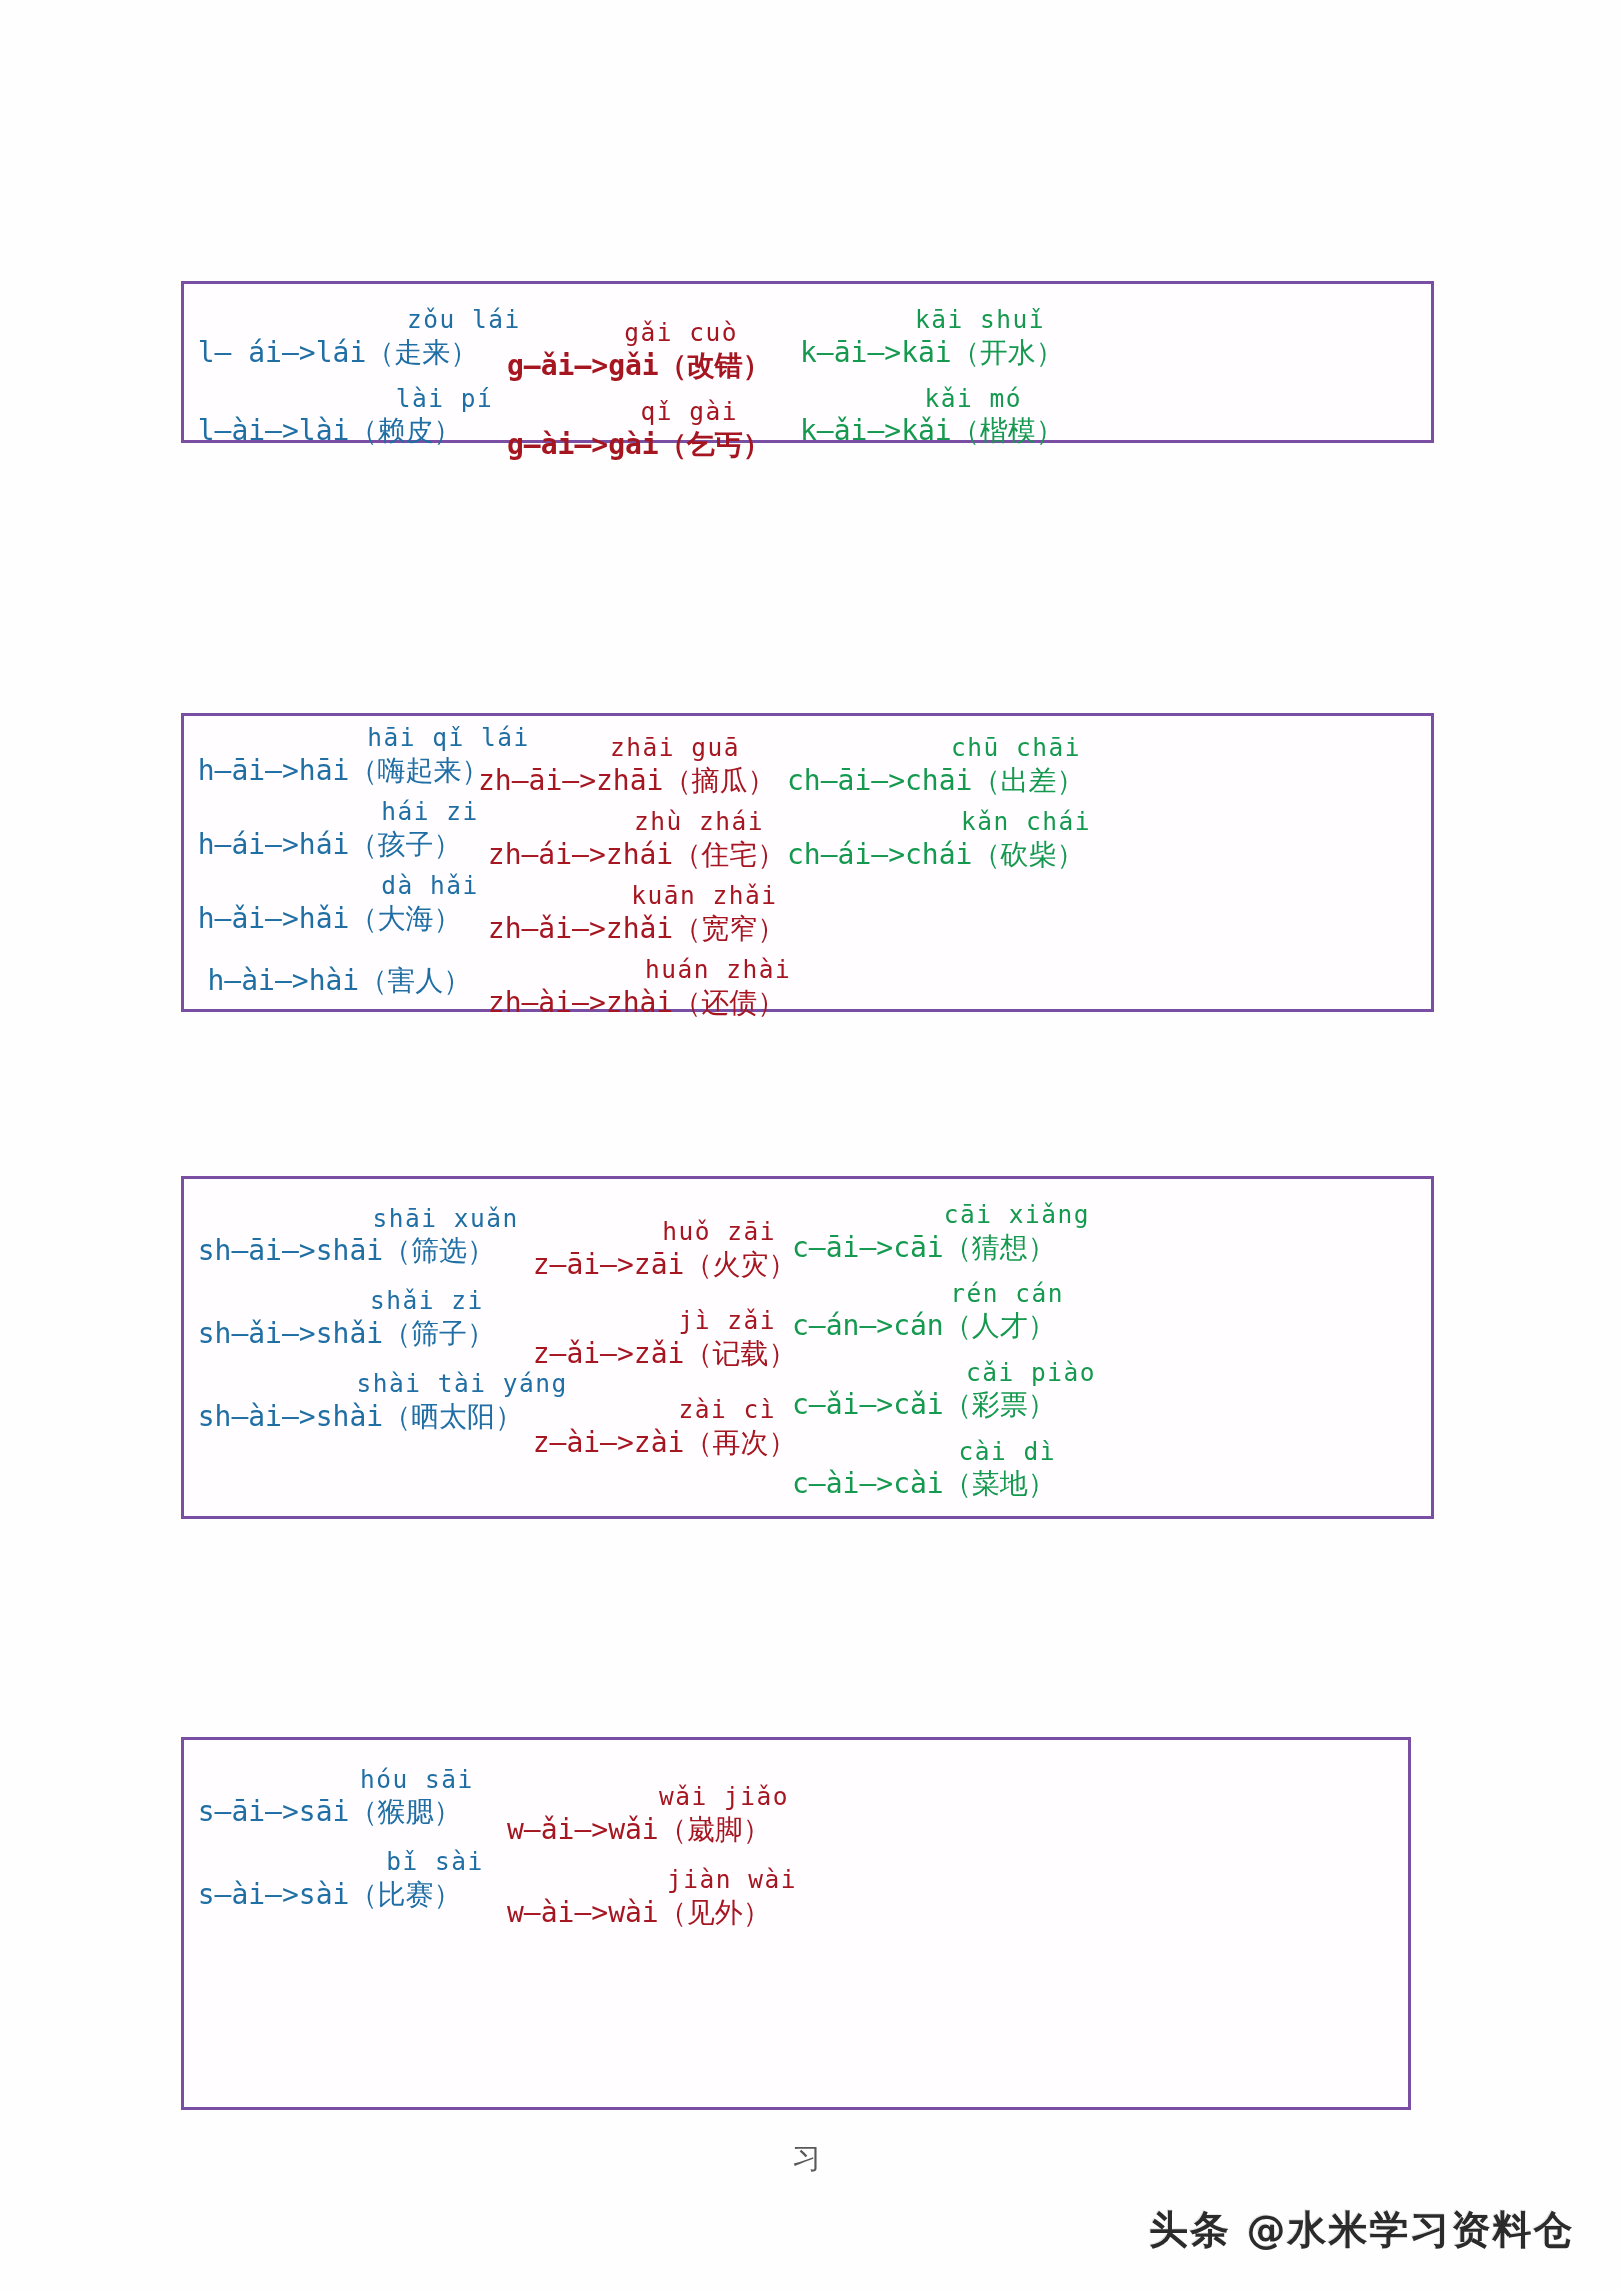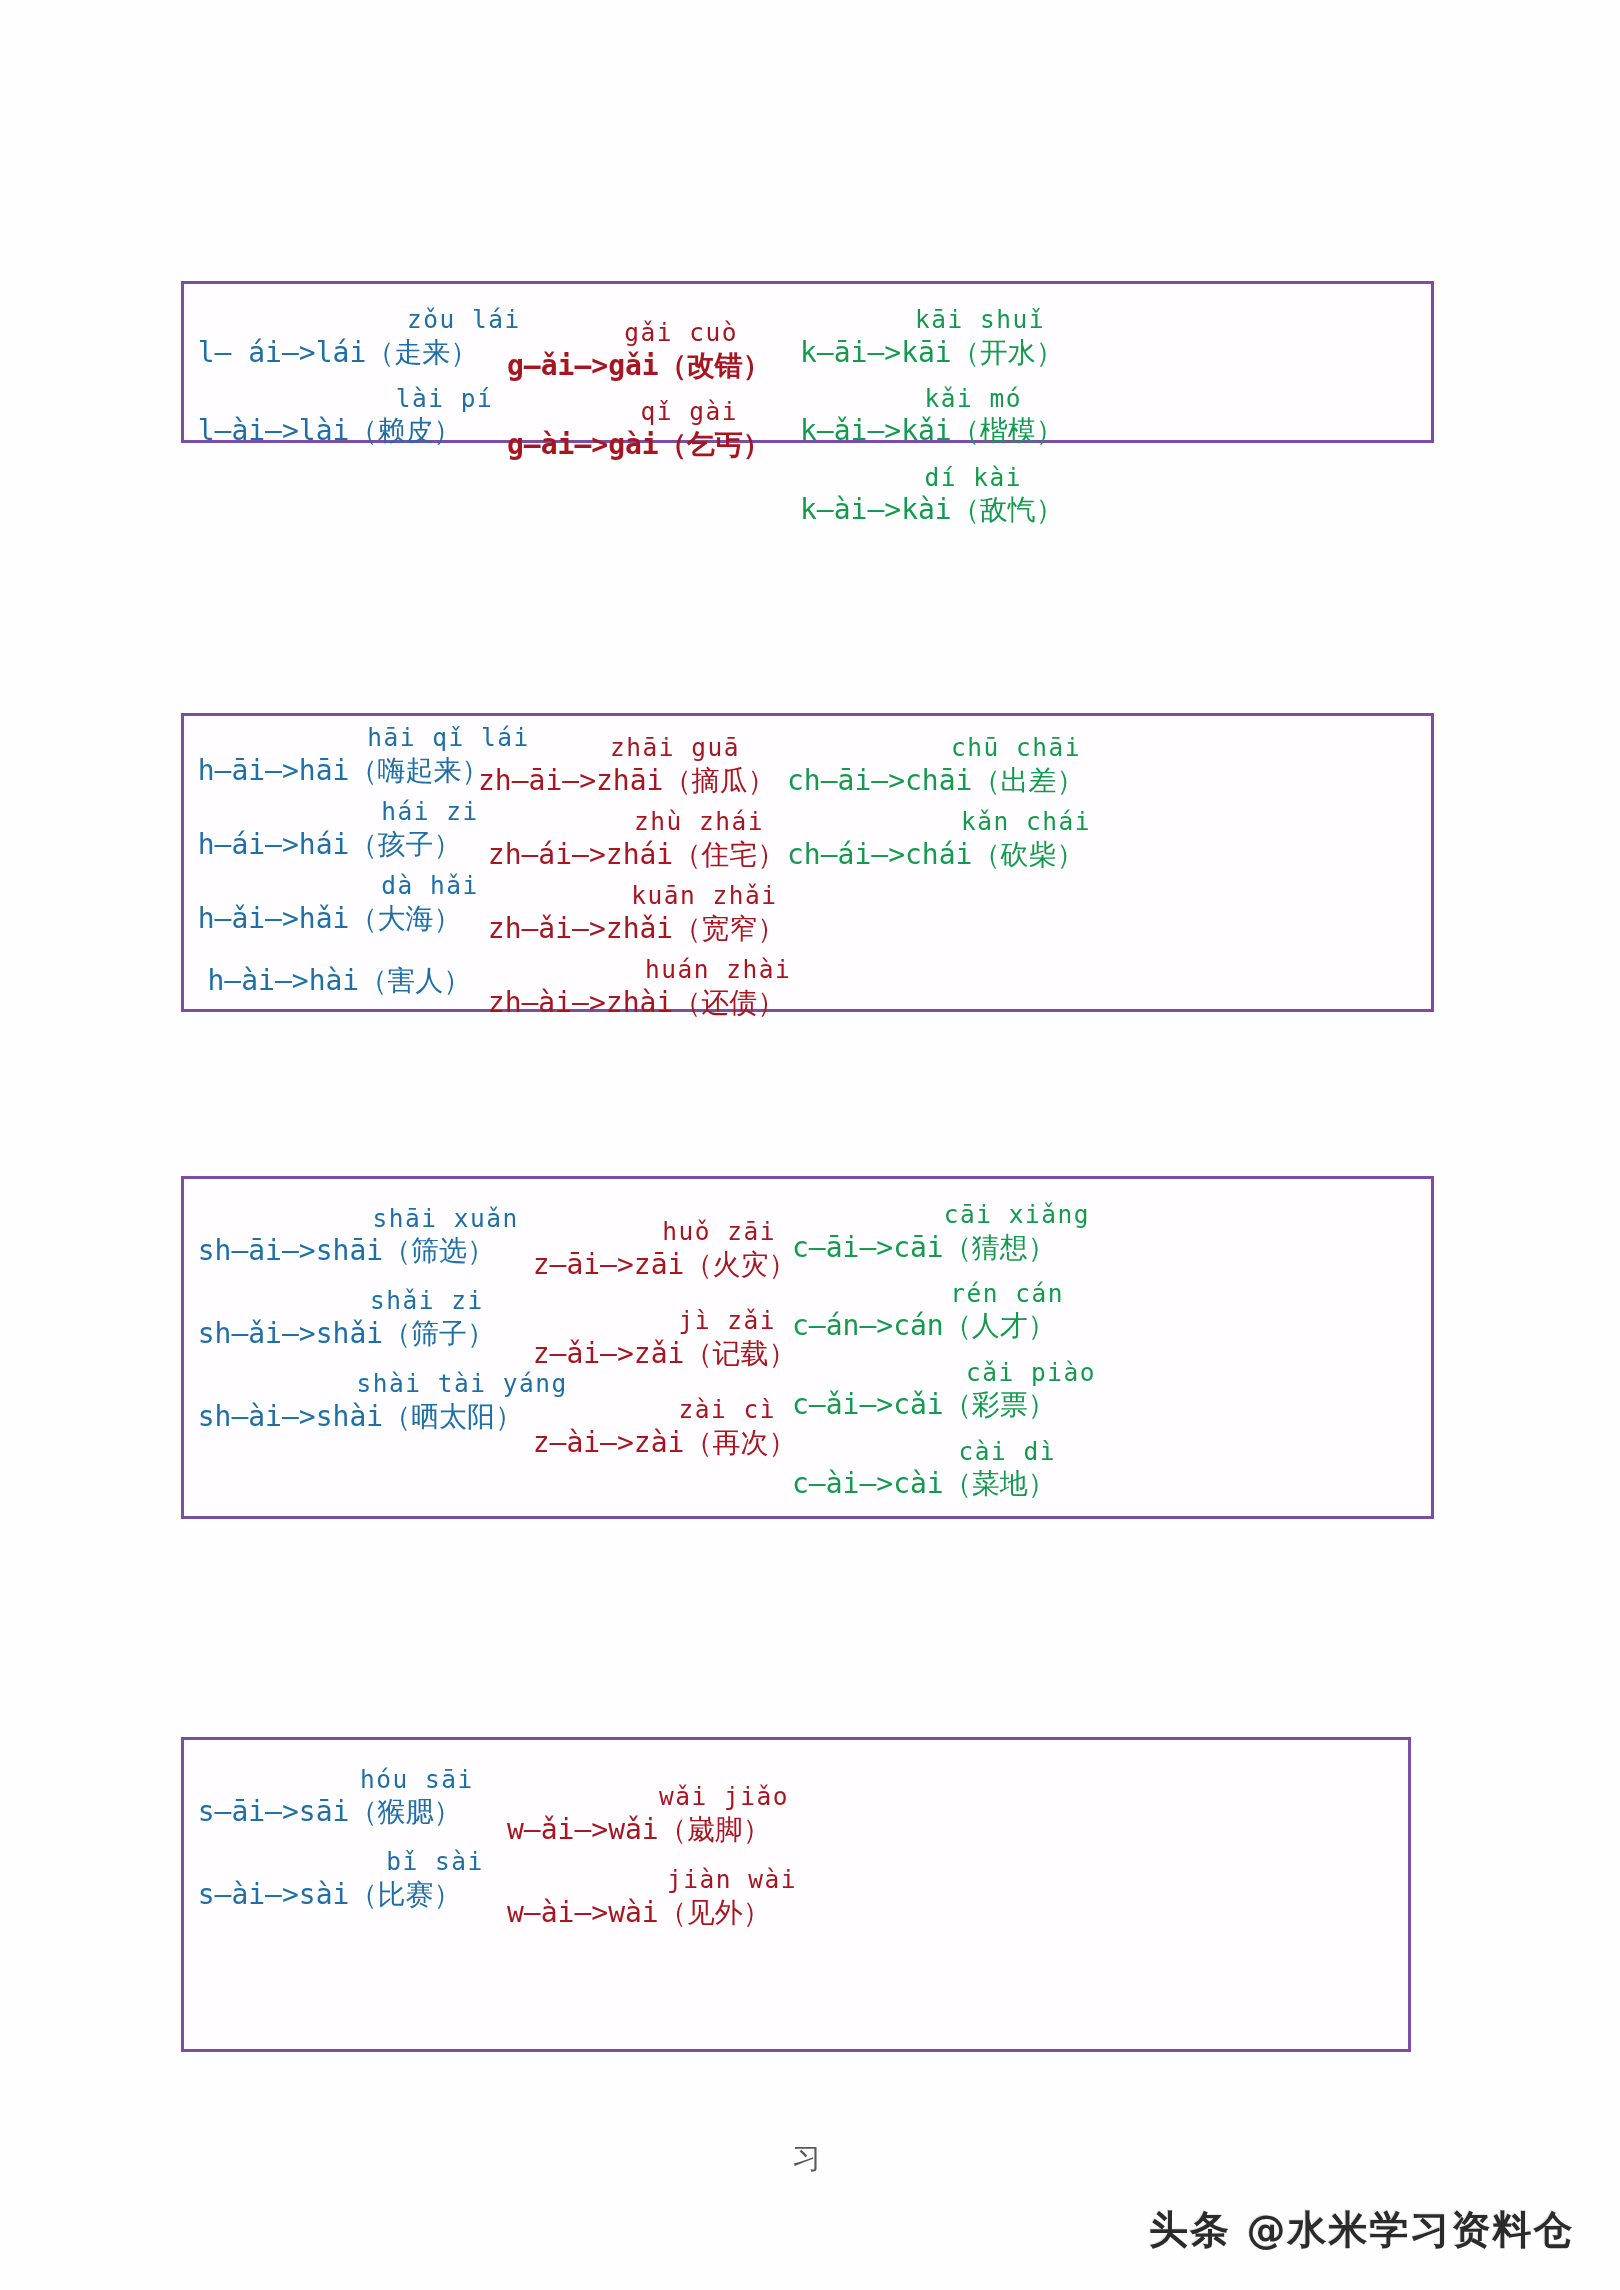--- a/index.html
+++ b/index.html
@@ -124,24 +124,20 @@
 
       <div class="col" style="left:616px; width:304px; padding-top:21.6px;">
         <div class="entry">
           <div class="gloss c-green" style="padding-right:59px;">kāi shuǐ</div>
           <div class="formula c-green">k—āi—&gt;kāi（开水）</div>
         </div>
         <div class="entry" style="margin-top:13.7px;">
           <div class="gloss c-green" style="padding-right:82px;">kǎi mó</div>
           <div class="formula c-green">k—ǎi—&gt;kǎi（楷模）</div>
         </div>
-        <div class="entry" style="margin-top:13.7px;">
-          <div class="gloss c-green" style="padding-right:82px;">dí kài</div>
-          <div class="formula c-green">k—ài—&gt;kài（敌忾）</div>
-        </div>
       </div>
     </div>
   </div>
 
   <div class="box" style="left:181px; top:713px; width:1253px; height:284px; height:299px;">
     <div class="cols">
       <div class="col" style="left:13.7px; width:338px; padding-top:8px;">
         <div class="entry">
           <div class="gloss c-blue" style="padding-right:5.9px;">hāi qǐ lái</div>
           <div class="formula c-blue">h—āi—&gt;hāi（嗨起来）</div>
@@ -237,21 +233,21 @@
           <div class="formula c-green">c—ǎi—&gt;cǎi（彩票）</div>
         </div>
         <div class="entry" style="margin-top:13.7px;">
           <div class="gloss c-green" style="padding-right:69px;">cài dì</div>
           <div class="formula c-green">c—ài—&gt;cài（菜地）</div>
         </div>
       </div>
     </div>
   </div>
 
-  <div class="box" style="left:181px; top:1737px; width:1230px; height:315px;">
+  <div class="box" style="left:181px; top:1737px; width:1230px; height:373px;">
     <div class="cols">
       <div class="col" style="left:13.7px; width:343px; padding-top:25.5px;">
         <div class="entry">
           <div class="gloss c-blue" style="padding-right:67px;">hóu sāi</div>
           <div class="formula c-blue">s—āi—&gt;sāi（猴腮）</div>
         </div>
         <div class="entry" style="margin-top:17.6px;">
           <div class="gloss c-blue" style="padding-right:57px;">bǐ sài</div>
           <div class="formula c-blue">s—ài—&gt;sài（比赛）</div>
         </div>

